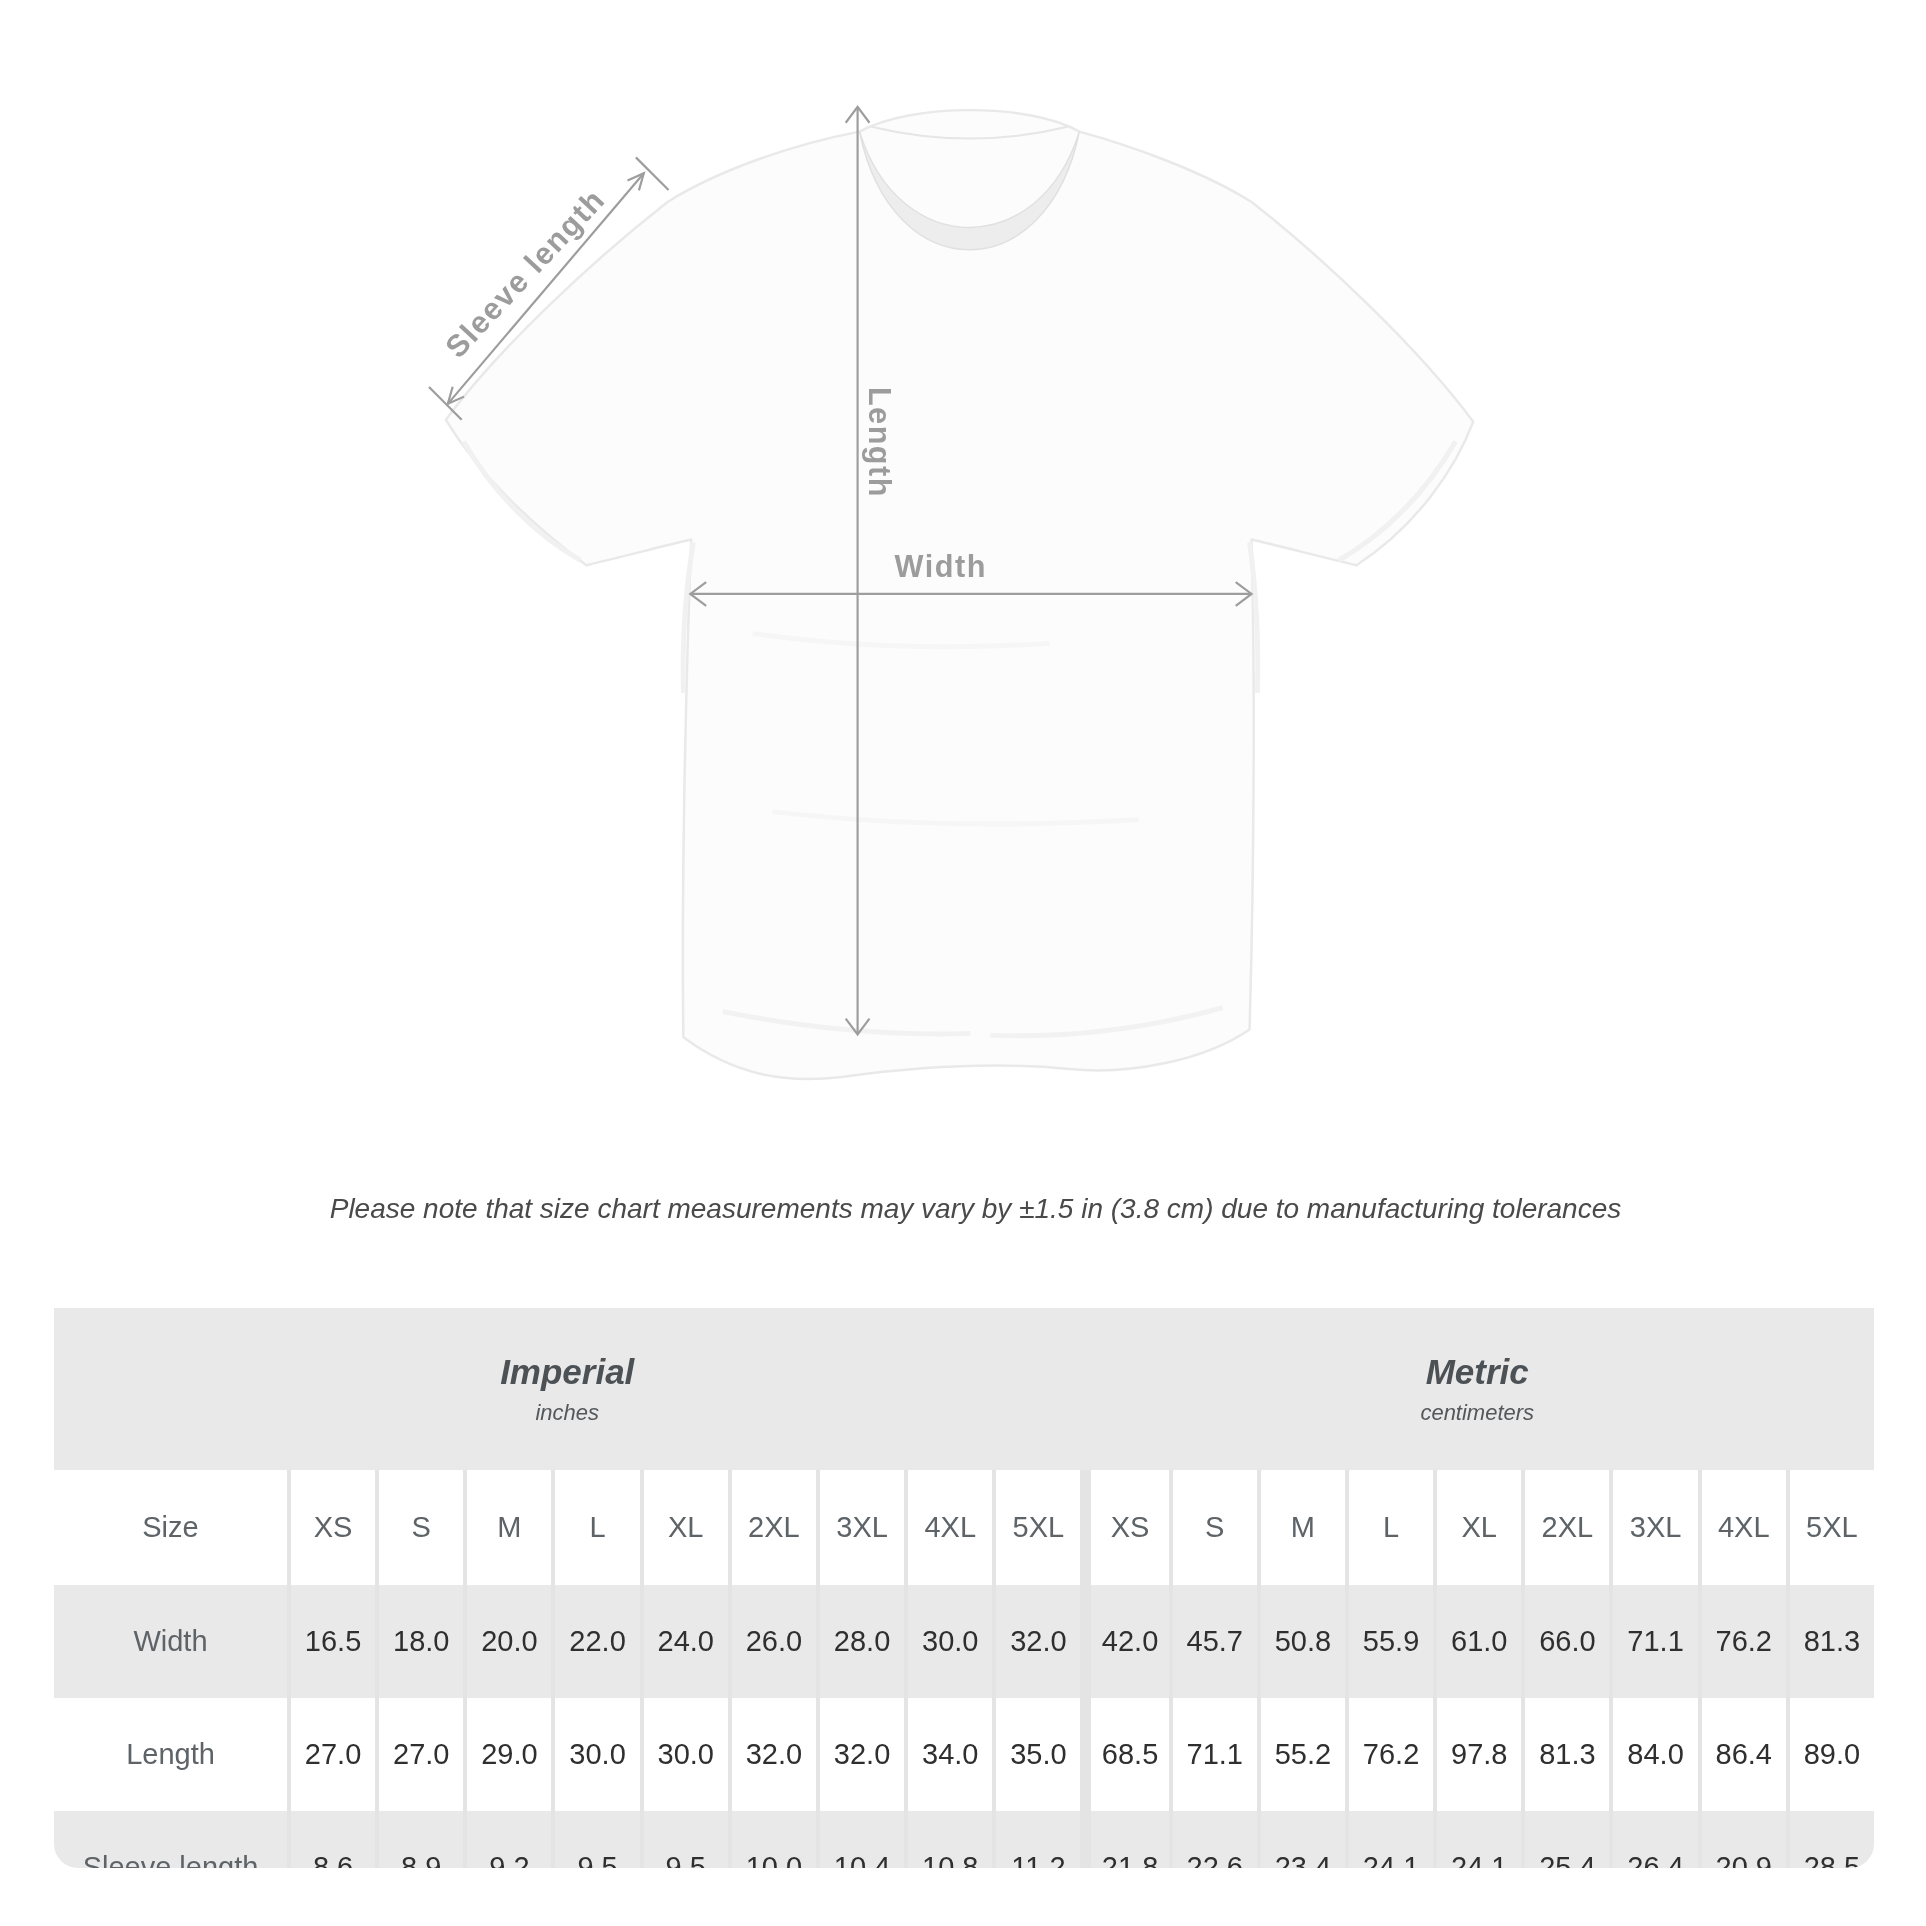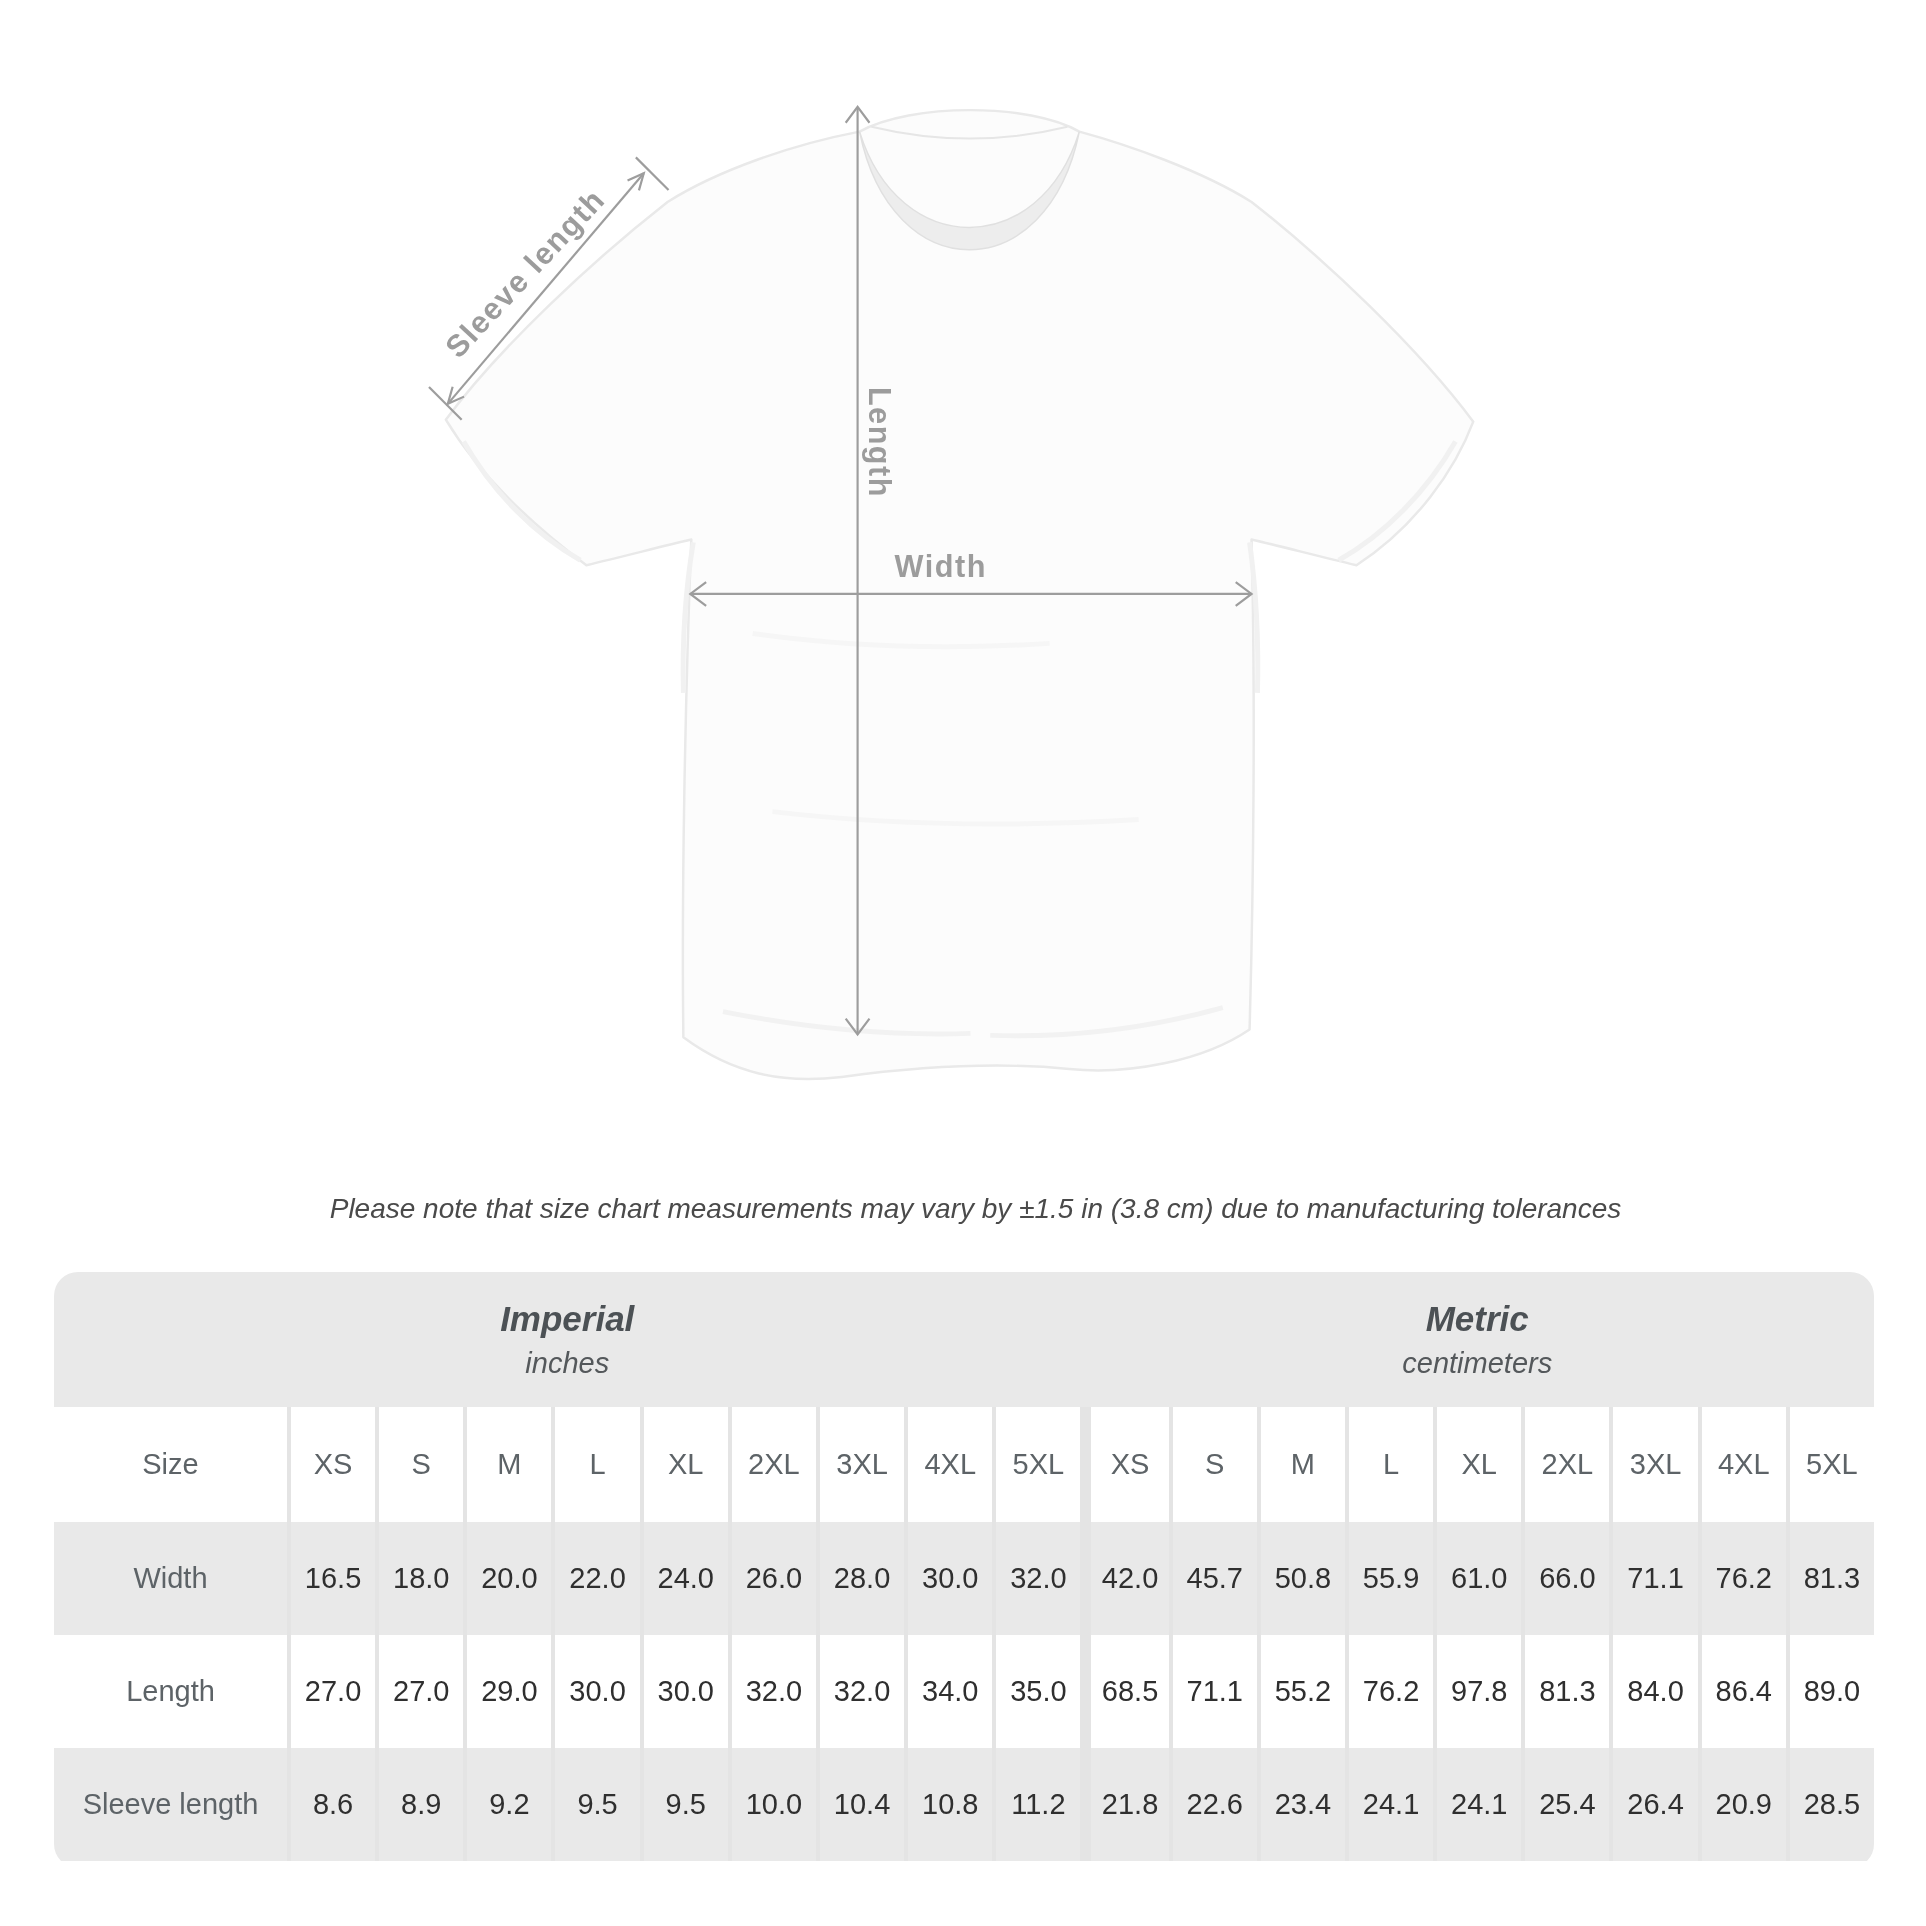--- a/index.html
+++ b/index.html
@@ -21,29 +21,29 @@
     position:absolute; left:0; top:1190px; width:100%; text-align:center;
     font-size:28px; line-height:38px; font-style:italic; color:#4a4a4a;margin-left:12px;
   }
   
   .size-table {
     position:absolute; left:54px; top:1272px; width:1820px; height:596px;
     border-radius:24px; overflow:hidden; background:#ffffff;
   }
   .group-row {
     display:grid; grid-template-columns:233px repeat(18,1fr);
-    height:135px; background:#e9e9e9;
+    height:162px; background:#e9e9e9;margin-top:36px;
   }
   .group {
     display:flex; flex-direction:column; align-items:center; justify-content:center; gap:8px;
   }
   .group-imperial { grid-column:1 / 11; }
   .group-metric  { grid-column:11 / 20; }
   .group-label { font-size:35px; font-weight:bold; font-style:italic; color:#4c5155; }
-  .group-sub   { font-size:29px; font-style:italic; color:#54585b; }
+  .group-sub   { font-size:22px; font-style:italic; color:#54585b; }
   .row {
     display:grid; grid-template-columns:233px repeat(18,1fr); height:113px;
   }
   .row-sizehead { height:115px; background:#ffffff; }
   .row-gray  { background:#e9e9e9; }
   .row-white { background:#ffffff; }
   .cell {
     display:flex; align-items:center; justify-content:center;
     border-left:4px solid #e4e4e4;
   }

